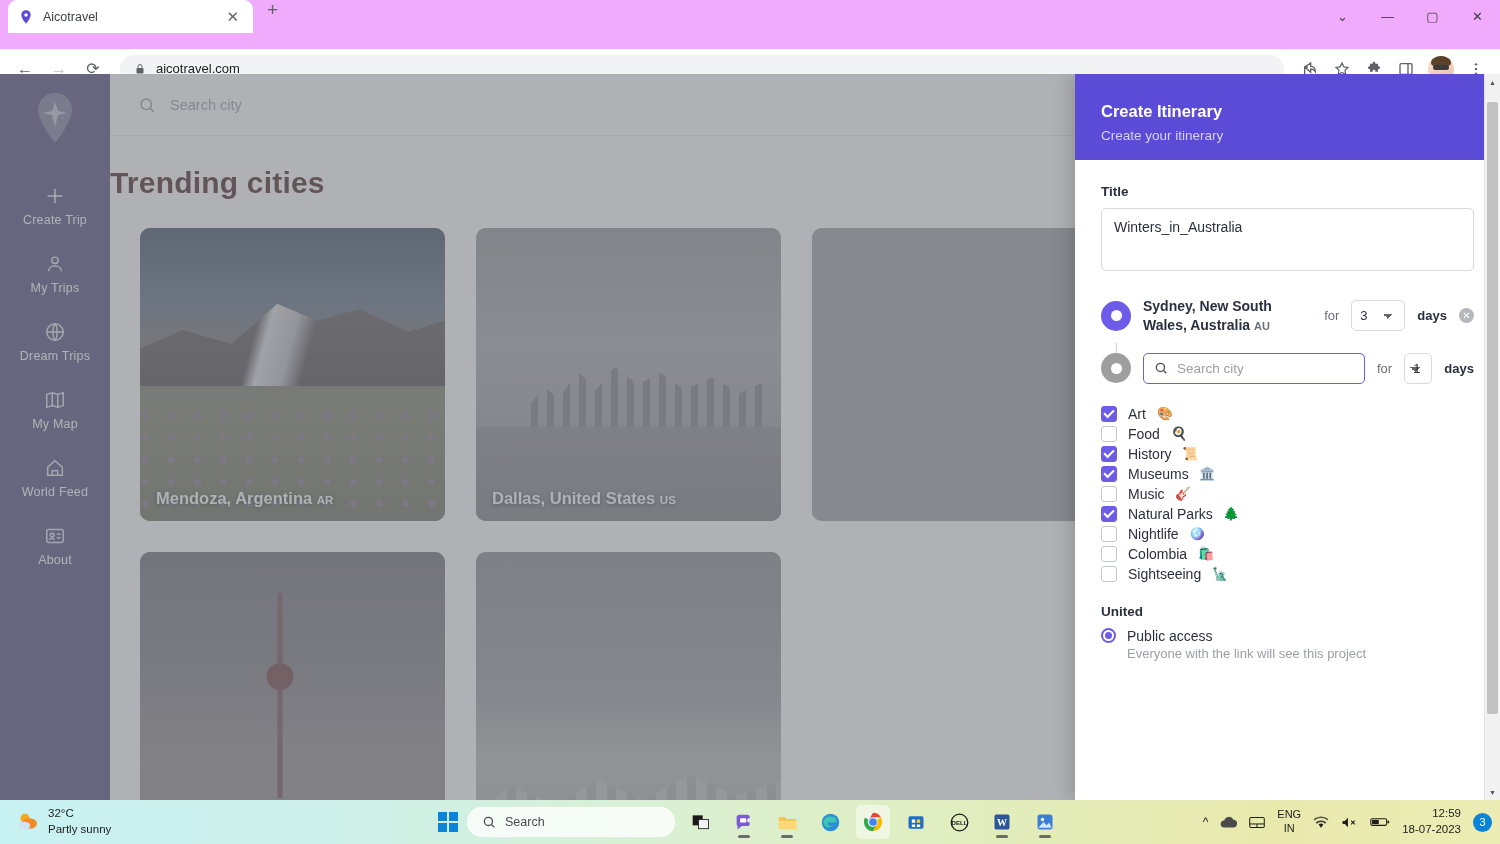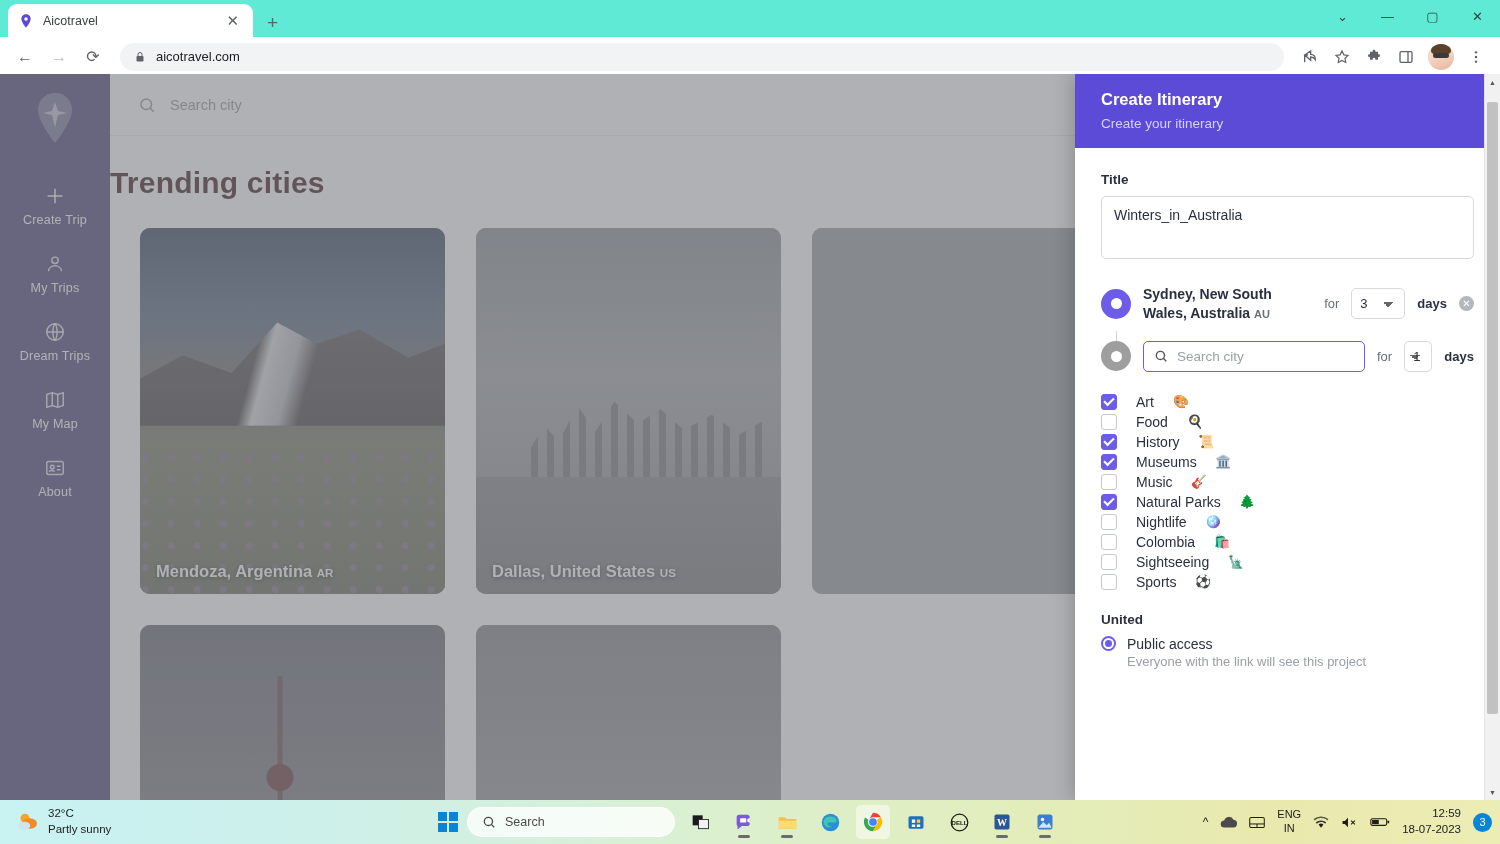--- a/index.html
+++ b/index.html
@@ -6,22 +6,22 @@
   body {
     width: 1500px; height: 844px;
     font-family: "Liberation Sans", sans-serif;
     overflow: hidden;
     background: #fff;
     position: relative;
   }
 
   
   .browser-tabbar {
-    height: 37px; background: #5eead4;
-    display: flex; align-items: flex-end; position: relative;
+    height: 49px; background: #f0abfc;
+    display: flex; align-items: flex-start; position: relative;
   }
   .tab {
     width: 245px; height: 33px; background: #fff;
     border-radius: 9px 9px 0 0; display: flex; align-items: center;
     padding: 0 10px; gap: 9px; position: relative; margin-left: 8px;
   }
   .tab-favicon { width: 16px; height: 16px; flex-shrink: 0; }
   .tab-title { font-size: 12.5px; color: #3c4043; flex: 1; white-space: nowrap; overflow: hidden; }
   .tab-close { font-size: 15px; color: #5f6368; cursor: pointer; line-height: 1; padding: 2px 4px; }
   .new-tab { font-size: 19px; color: #5f6368; margin-left: 14px; margin-bottom: 5px; cursor: pointer; line-height: 1; }
@@ -111,21 +111,21 @@
   }
   .page-title {
     text-align: left; font-size: 30px; font-weight: bold; color: #7f1d1d;
     margin-top: 30px; margin-bottom: 28px; letter-spacing: .2px;
   }
   .cards-grid {
     display: grid; grid-template-columns: repeat(3, 305px); gap: 31px;
     padding: 0 30px;
   }
   .card {
-    height: 366px; border-radius: 10px; overflow: hidden; position: relative;
+    height: 293px; border-radius: 10px; overflow: hidden; position: relative;
     cursor: pointer; background: #95a0ae;
   }
   .card-label {
     position: absolute; left: 16px; bottom: 13px; color: #fff; font-size: 16.5px;
     font-weight: 600; text-shadow: 0 1px 4px rgba(0,0,0,.55); z-index: 3;
   }
   .card-label .cc { font-size: 11.5px; font-weight: 600; text-transform: uppercase; }
 
   
   .art { position: absolute; inset: 0; }
@@ -204,21 +204,21 @@
     color: #444; font-size: 16px; cursor: pointer; border-bottom: 1px solid #d5d9dc;
   }
   .map-ctrl-btn:last-child { border-bottom: none; }
 
   
   .panel {
     position: absolute; right: 0; top: 0; bottom: 0; width: 425px;
     background: #fff; z-index: 50; display: flex; flex-direction: column;
     box-shadow: -4px 0 18px rgba(0,0,0,.18);
   }
-  .panel-head { background: #5b4bd6; padding: 16px 26px 17px; }
+  .panel-head { background: #5b4bd6; padding: 28px 26px 17px; }
   .panel-title { font-size: 16.5px; font-weight: bold; color: #fff; margin-bottom: 7px; }
   .panel-sub { font-size: 13.5px; color: #d7d2f5; }
   .panel-body { flex: 1; overflow: hidden; padding: 24px 26px 10px; position: relative; }
 
   .field-label { font-size: 13.5px; font-weight: bold; color: #2b3040; margin-bottom: 9px; }
   .field-label .opt { font-weight: normal; color: #9aa0a6; }
   .title-box {
     width: 100%; height: 63px; border: 1px solid #d7d9dd; border-radius: 5px;
     padding: 10px 12px; font-size: 14px; color: #2b3040; position: relative;
     font-family: "Liberation Sans", sans-serif; resize: none; outline: none;
@@ -258,21 +258,21 @@
   .search-city-input {
     flex: 1; height: 31px; border: 1.6px solid #6c5ce7; border-radius: 5px;
     display: flex; align-items: center; padding: 0 10px; gap: 9px; background: #fff;
   }
   .search-city-input input {
     border: none; outline: none; flex: 1; font-size: 13.5px; color: #2b3040;
     font-family: "Liberation Sans", sans-serif; background: transparent;
   }
   .search-city-input input::placeholder { color: #9aa0a6; }
 
-  .interest-row { display: flex; align-items: center; gap: 19px; margin-bottom: 4px; cursor: pointer; }
+  .interest-row { display: flex; align-items: center; gap: 11px; margin-bottom: 4px; cursor: pointer; }
   .cbx {
     width: 16px; height: 16px; border: 1.5px solid #c4c7cc; border-radius: 3px;
     flex-shrink: 0; display: flex; align-items: center; justify-content: center;
     background: #fff;
   }
   .cbx.on { background: #6c5ce7; border-color: #6c5ce7; }
   .cbx.on::after {
     content: ''; width: 4px; height: 8px; border: solid #fff; border-width: 0 2px 2px 0;
     transform: rotate(45deg) translate(-1px,-1px);
   }
@@ -432,20 +432,27 @@
             <path d="M3 12h18M12 3c3 3 3 15 0 18M12 3c-3 3-3 15 0 18"></path>
           </svg>
         <span class="nav-label">Dream Trips</span>
       </div>
       <div class="nav-item">
         <svg class="nav-ico" viewBox="0 0 24 24" stroke="rgba(255,255,255,.85)" stroke-width="1.6" fill="none">
             <path d="M3 6l6-2 6 2 6-2v14l-6 2-6-2-6 2z"></path>
             <path d="M9 4v14M15 6v14"></path>
           </svg>
         <span class="nav-label">My Map</span>
+      </div>
+      <div class="nav-item">
+        <svg class="nav-ico" viewBox="0 0 24 24" stroke="rgba(255,255,255,.85)" stroke-width="1.6" fill="none">
+            <path d="M4 11l8-7 8 7v9H4z"></path>
+            <path d="M9 20v-5h6v5"></path>
+          </svg>
+        <span class="nav-label">World Feed</span>
       </div>
       <div class="nav-item">
         <svg class="nav-ico" viewBox="0 0 24 24" stroke="rgba(255,255,255,.85)" stroke-width="1.6" fill="none">
             <rect x="3" y="5" width="18" height="14" rx="2"></rect>
             <circle cx="9" cy="11" r="2"></circle>
             <path d="M14 10h4M14 14h4M5.5 16c.8-1.6 5.2-1.6 6 0"></path>
           </svg>
         <span class="nav-label">About</span>
       </div>
     </div>
@@ -637,25 +644,20 @@
         <div class="interest-row">
           <span class="cbx"></span>
           <span class="interest-label">Colombia</span>
           <span class="interest-emoji">🛍️</span>
         </div>
         <div class="interest-row">
           <span class="cbx"></span>
           <span class="interest-label">Sightseeing</span>
           <span class="interest-emoji">🗽</span>
         </div>
-        <div class="interest-row">
-          <span class="cbx"></span>
-          <span class="interest-label">Sports</span>
-          <span class="interest-emoji">⚽</span>
-        </div>
       </div>
 
       
       <div class="sec">
         <div class="field-label">United</div>
         <div class="radio-row">
           <span class="rdo on"></span>
           <span class="interest-label">Public access</span>
         </div>
         <div class="privacy-help">Everyone with the link will see this project</div>

